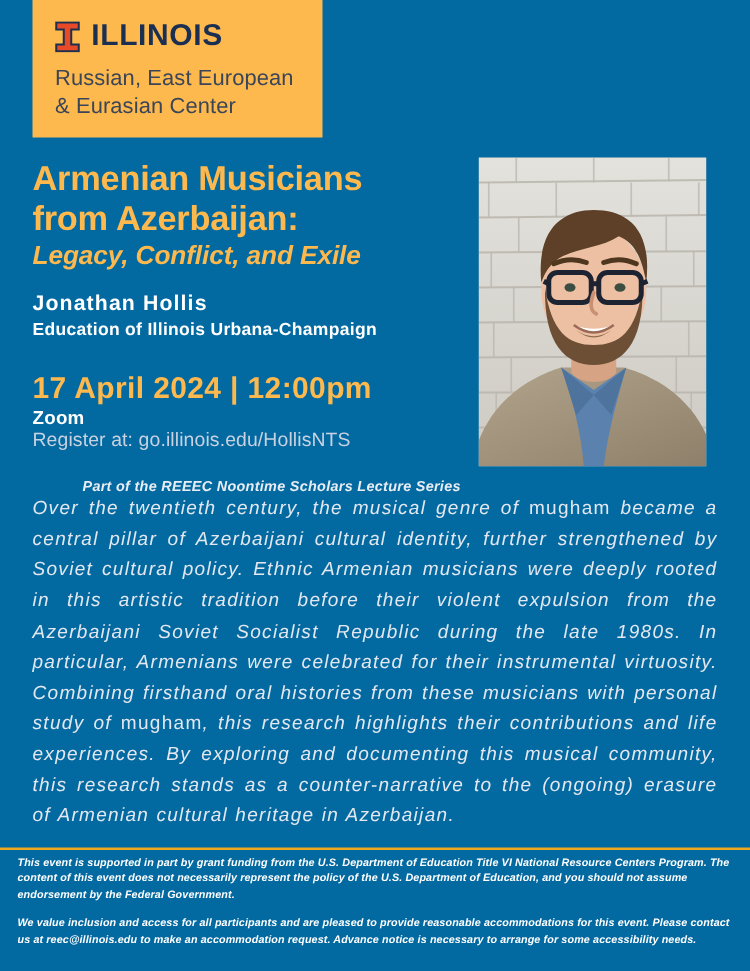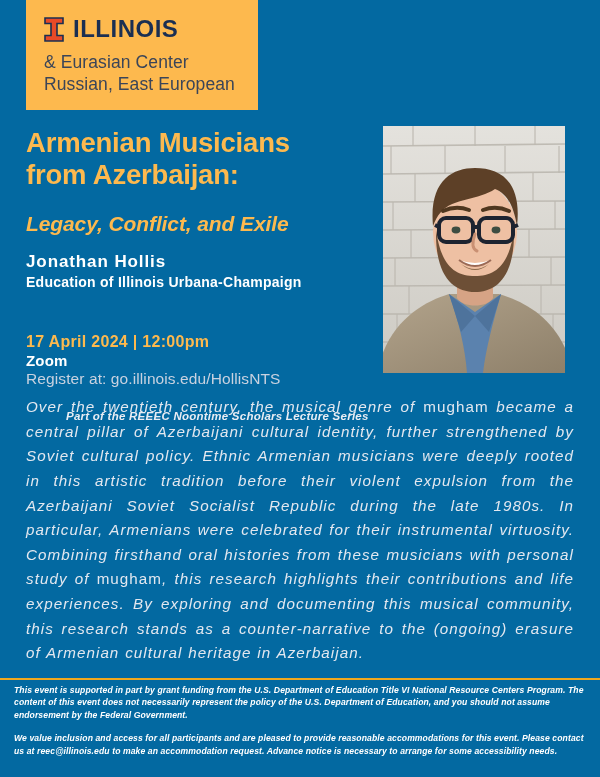--- a/index.html
+++ b/index.html
@@ -64,21 +64,21 @@
     width: 345px;
   }
   .title {
     font-size: 27.5px;
     font-weight: bold;
     line-height: 1.17;
     color: #fdb94e;
     letter-spacing: -0.2px;
   }
   .subtitle {
-    margin-top: 20px;
+    margin-top: 1px;
     font-size: 21px;
     font-weight: bold;
     font-style: italic;
     color: #fdb94e;
     line-height: 1.2;
     letter-spacing: -0.1px;
   }
   .speaker {
     margin-top: 15px;
     font-size: 17px;
@@ -87,22 +87,22 @@
     letter-spacing: 0.9px;
   }
   .affiliation {
     margin-top: 2px;
     font-size: 14px;
     font-weight: bold;
     color: #ffffff;
     letter-spacing: 0.25px;
   }
   .datetime {
-    margin-top: 43px;
-    font-size: 16px;
+    margin-top: 26px;
+    font-size: 24px;
     font-weight: bold;
     color: #fdb94e;
     letter-spacing: 0.3px;
   }
   .venue {
     margin-top: 1px;
     font-size: 15px;
     font-weight: bold;
     color: #ffffff;
     letter-spacing: 0.2px;
@@ -187,22 +187,22 @@
   <div class="logo-panel">
     <div class="logo-row">
       <span class="block-i">
         <svg width="20" height="25" viewBox="0 0 20 25">
           <path d="M1 1 h18 v5.5 h-6 v12 h6 V24 H1 v-5.5 h6 v-12 H1 Z" fill="#e84a27" stroke="#1b2f52" stroke-width="1.6" stroke-linejoin="miter"></path>
         </svg>
       </span>
       <span class="logo-word">ILLINOIS</span>
     </div>
     <div class="logo-sub">
+      <div>Russian, East European</div>
       <div>&amp; Eurasian Center</div>
-      <div>Russian, East European</div>
     </div>
   </div>
 
   <div class="left-col">
     <div class="title">
       <div>Armenian Musicians</div>
       <div>from Azerbaijan:</div>
     </div>
     <div class="subtitle">Legacy, Conflict, and Exile</div>
 

